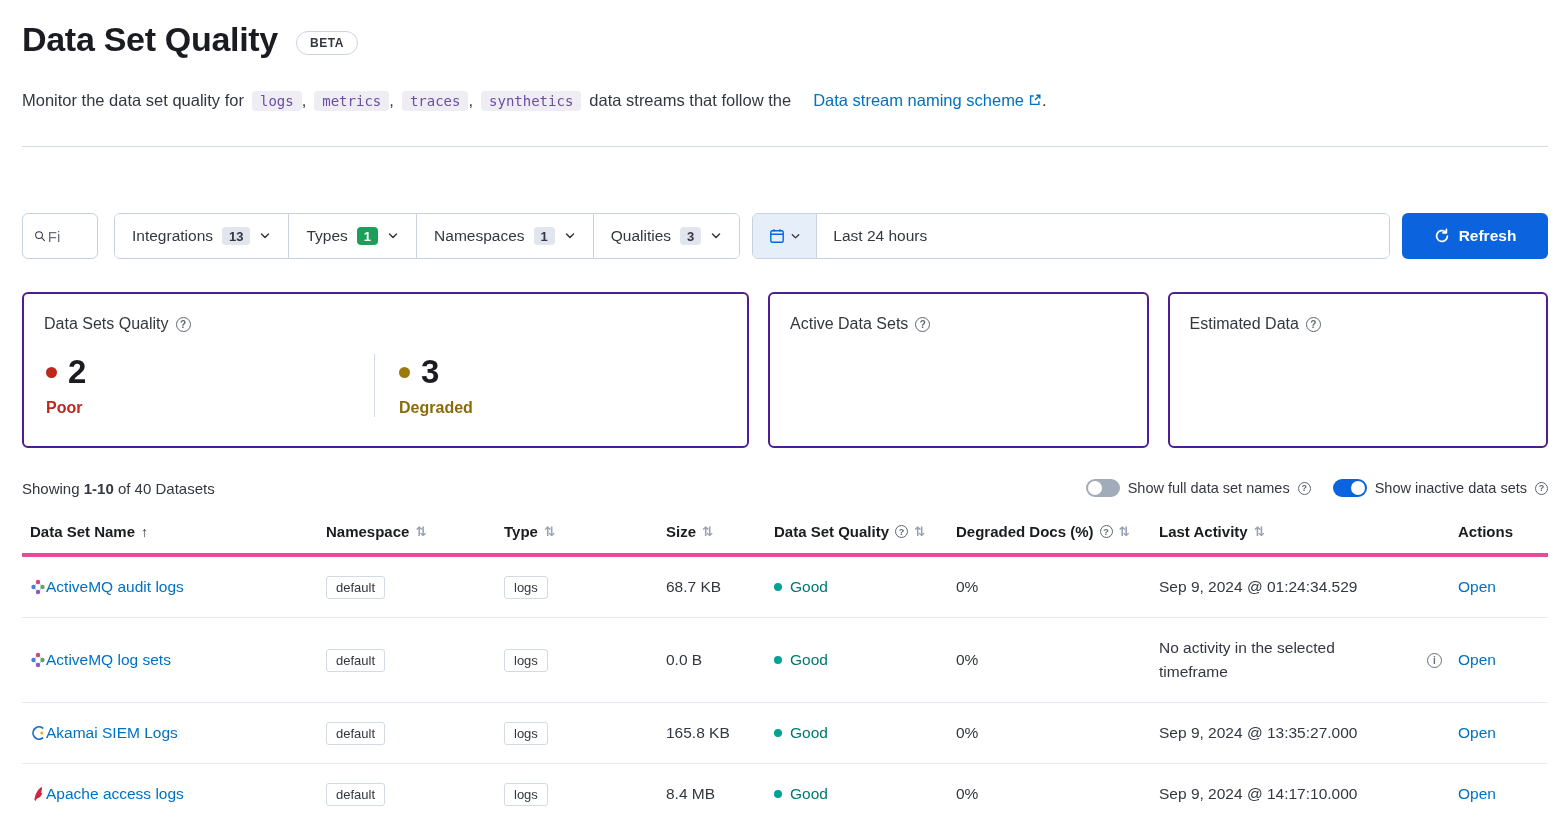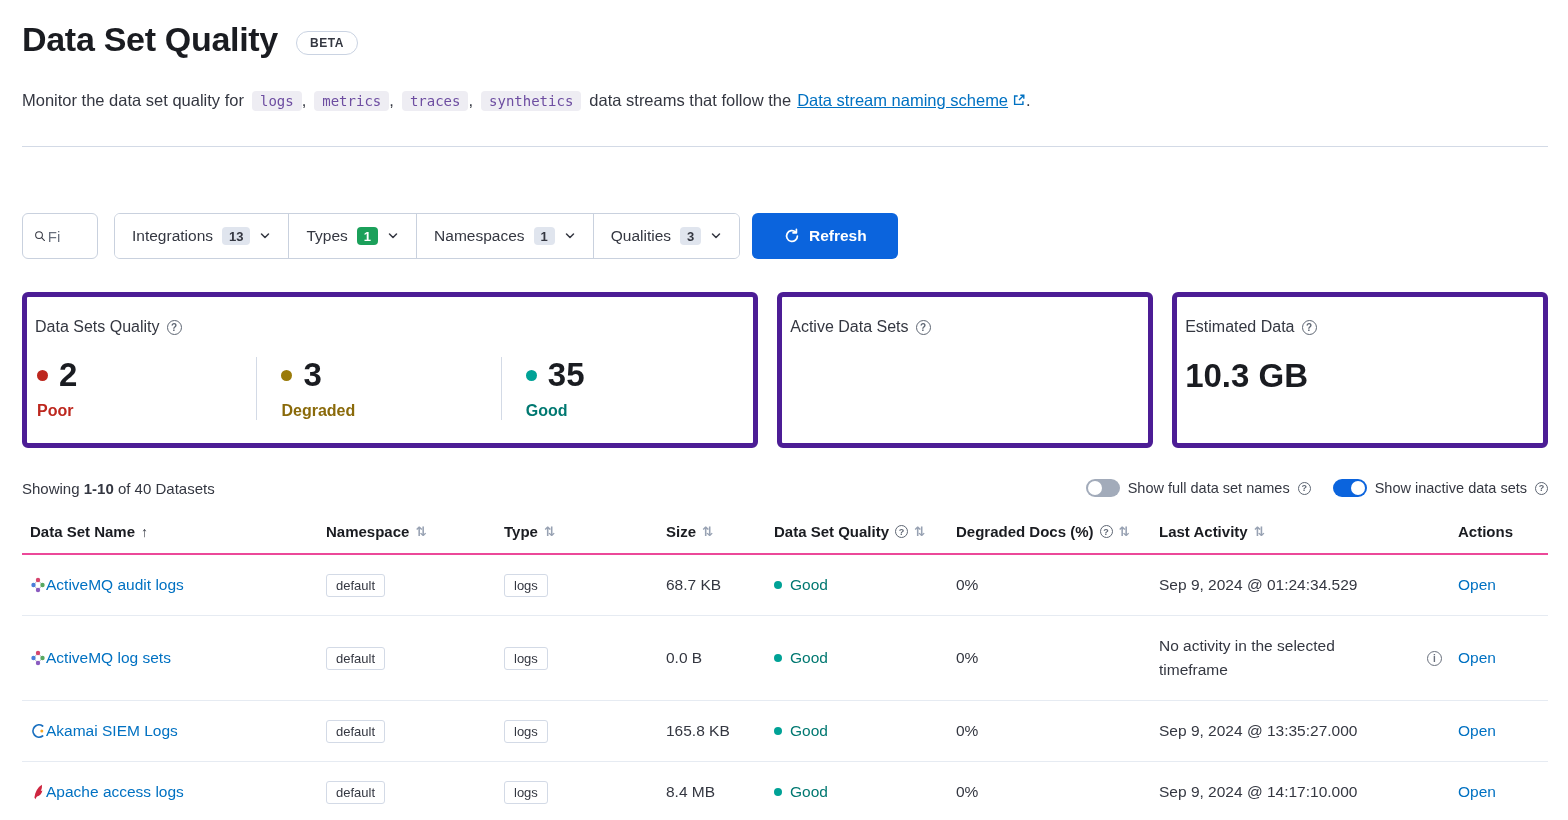--- a/index.html
+++ b/index.html
@@ -21,21 +21,21 @@
   }
   .desc { margin:26px 0 0 0; font-size:16.5px; line-height:30px; max-width:1118px; color:#343741; }
   .code-chip {
     font-family:"DejaVu Sans Mono","Liberation Mono",monospace;
     font-size:14px; background:#EEEDF3; color:#6D4DA1;
     padding:2px 8px; border-radius:4px; margin-left:8px;
   }
   .sep { margin-right:0; }
   .mid { margin-left:8px; }
   .link { color:#0071C2; text-decoration:none; font-weight:500; cursor:pointer; }
-  .link-ml { margin-left:6px;text-decoration:underline; }
+  .link-ml { margin-left:22px; }
   .ext-ic { margin-left:4px; vertical-align:-1px; }
   .divider { border:none; border-top:1px solid #D3DAE6; margin:30px 0 0 0; }
 
   
   .filter-bar { margin-top:66px; display:flex; align-items:stretch; height:46px; }
   .search-box {
     width:76px; flex:none; border:1px solid #C9D1DE; border-radius:6px;
     display:flex; align-items:center; padding:0 14px 0 11px; background:#fff; margin-right:16px;
   }
   .search-input { border:none; outline:none; width:100%; min-width:0; font-size:15px; color:#343741; font-family:inherit; background:transparent; }
@@ -62,21 +62,21 @@
 
   .refresh-btn {
     margin-left:12px; width:146px; flex:none; background:#0B64DD; color:#fff; border:none; border-radius:6px;
     font-size:15.5px; font-weight:600; display:flex; align-items:center; justify-content:center; gap:9px;
     cursor:pointer; font-family:inherit;
   }
 
   
   .cards { margin-top:33px; display:flex; gap:19px; }
   .card {
-    border:5px solid #4c1d95; border-radius:6px; background:#fff; padding:21px 8px; height:156px;
+    border:2px solid #4c1d95; border-radius:6px; background:#fff; padding:21px 20px; height:156px;
   }
   .card-quality { flex:2.03; }
   .card-sm { flex:1; }
   .card-title { font-size:16px; color:#343741; display:flex; align-items:center; gap:7px; }
   .help-circle {
     display:inline-flex; width:15px; height:15px; border:1.2px solid #5E6673; border-radius:50%;
     font-size:10px; font-weight:700; color:#5E6673; align-items:center; justify-content:center; flex:none;
     cursor:default;
   }
   .help-circle.small { width:13px; height:13px; font-size:9px; }
@@ -102,21 +102,21 @@
   .switch { width:34px; height:18px; border-radius:9px; background:#A2ABBA; position:relative; flex:none; transition:background .1s; }
   .switch .knob { position:absolute; top:2px; left:2px; width:14px; height:14px; border-radius:50%; background:#fff; }
   .switch.on { background:#0B64DD; }
   .switch.on .knob { left:auto; right:2px; }
   .toggle-label { font-size:14.5px; color:#343741; }
 
   
   table { width:1526px; border-collapse:collapse; table-layout:fixed; margin-top:16px; }
   th {
     text-align:center; font-size:15px; font-weight:700; color:#1A1C21;
-    padding:10px 8px 13px 8px; border-bottom:2px solid #ec4899; cursor:pointer; white-space:nowrap;
+    padding:10px 8px 13px 8px; border-bottom:4px solid #ec4899; cursor:pointer; white-space:nowrap;
   }
   .th-inner { display:flex; align-items:center; gap:6px; }
   .sort-asc { color:#343741; font-size:14px; }
   .sortable { color:#98A2B3; font-size:13px; }
   td { padding:18px 8px; border-bottom:1px solid #E6EBF2; font-size:15.5px; color:#343741; vertical-align:middle; }
   .name-cell { display:flex; align-items:center; gap:0; }
   .row-icon { flex:none; display:inline-flex; }
   .badge {
     display:inline-block; border:1px solid #D3DAE6; border-radius:3px; padding:3px 9px;
     font-size:13px; color:#343741; background:#fff;
@@ -185,20 +185,36 @@
       </button>
       <button class="filter-btn">
         <span>Qualities</span>
         <span class="count-badge">3</span>
         <svg width="12" height="12" viewBox="0 0 12 12">
             <path d="M2.5 4 L6 7.5 L9.5 4" fill="none" stroke="#343741" stroke-width="1.5" stroke-linecap="round" stroke-linejoin="round"></path>
           </svg>
       </button>
     </div>
 
+    <div class="datepicker">
+      <button class="dp-quick">
+        <svg width="16" height="16" viewBox="0 0 16 16">
+            <rect x="1.8" y="2.8" width="12.4" height="11.4" rx="1.5" fill="none" stroke="#0B64DD" stroke-width="1.4"></rect>
+            <line x1="1.8" y1="6.2" x2="14.2" y2="6.2" stroke="#0B64DD" stroke-width="1.4"></line>
+            <line x1="5" y1="1.2" x2="5" y2="3.6" stroke="#0B64DD" stroke-width="1.4"></line>
+            <line x1="11" y1="1.2" x2="11" y2="3.6" stroke="#0B64DD" stroke-width="1.4"></line>
+          </svg>
+        <svg width="11" height="11" viewBox="0 0 12 12">
+            <path d="M2.5 4 L6 7.5 L9.5 4" fill="none" stroke="#343741" stroke-width="1.5" stroke-linecap="round" stroke-linejoin="round"></path>
+          </svg>
+      </button>
+      <div class="dp-value">
+        <span>Last 24 hours</span>
+      </div>
+    </div>
 
     <button class="refresh-btn">
       <svg width="16" height="16" viewBox="0 0 16 16">
           <path d="M13.4 8 A5.4 5.4 0 1 1 11.6 4" fill="none" stroke="#fff" stroke-width="1.7" stroke-linecap="round"></path>
           <path d="M12.4 1.4 L12.4 4.8 L9 4.8" fill="none" stroke="#fff" stroke-width="1.7" stroke-linecap="round" stroke-linejoin="round"></path>
         </svg>
       <span>Refresh</span>
     </button>
   </div>
 
@@ -216,43 +232,35 @@
             </div>
           <div class="stat-label label-poor">Poor</div>
         </div>
         <div class="stat">
           <div class="stat-value">
               <span class="dot dot-degraded"></span>
               <span>3</span>
             </div>
           <div class="stat-label label-degraded">Degraded</div>
         </div>
-        <div class="stat">
-          <div class="stat-value">
-              <span class="dot dot-good"></span>
-              <span>35</span>
-            </div>
-          <div class="stat-label label-good">Good</div>
-        </div>
       </div>
     </div>
 
     <div class="card card-sm">
       <div class="card-title">
         <span>Active Data Sets</span>
         <span class="help-circle">?</span>
       </div>
     </div>
 
     <div class="card card-sm">
       <div class="card-title">
         <span>Estimated Data</span>
         <span class="help-circle">?</span>
       </div>
-      <div class="big-value">10.3 GB</div>
     </div>
   </div>
 
   <div class="table-meta">
     <div class="showing">
       <span>Showing</span> <b>1-10</b> <span>of 40 Datasets</span>
     </div>
     <div class="meta-right">
       <div class="toggle-group">
         <span class="switch">

